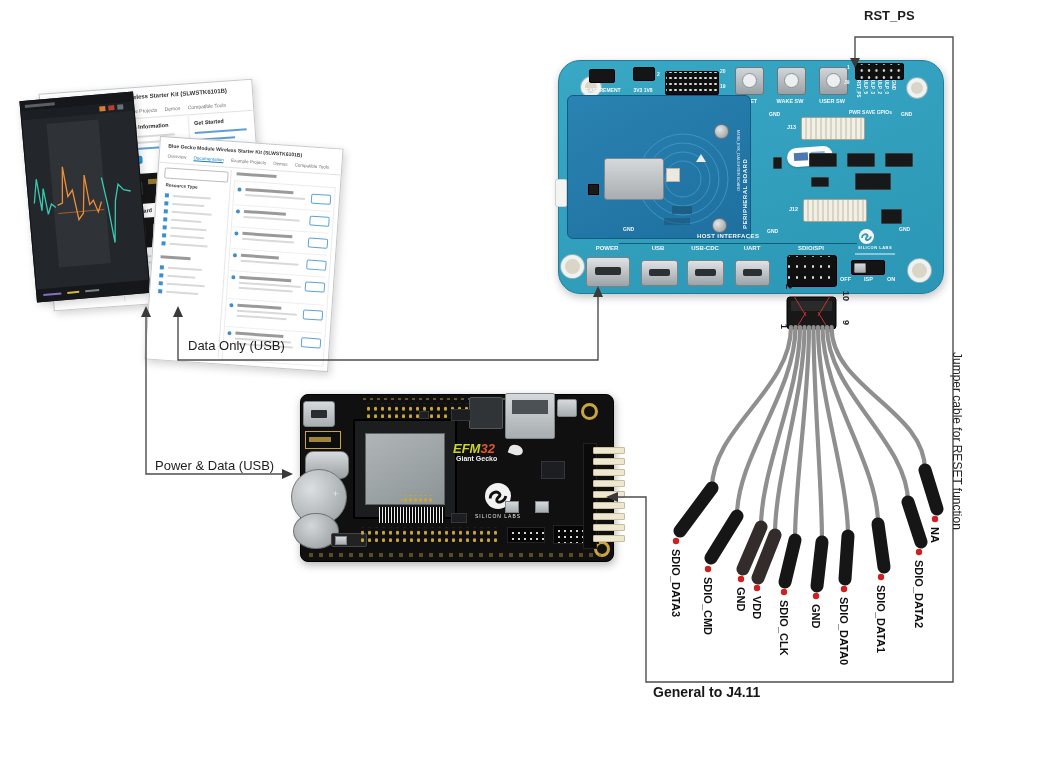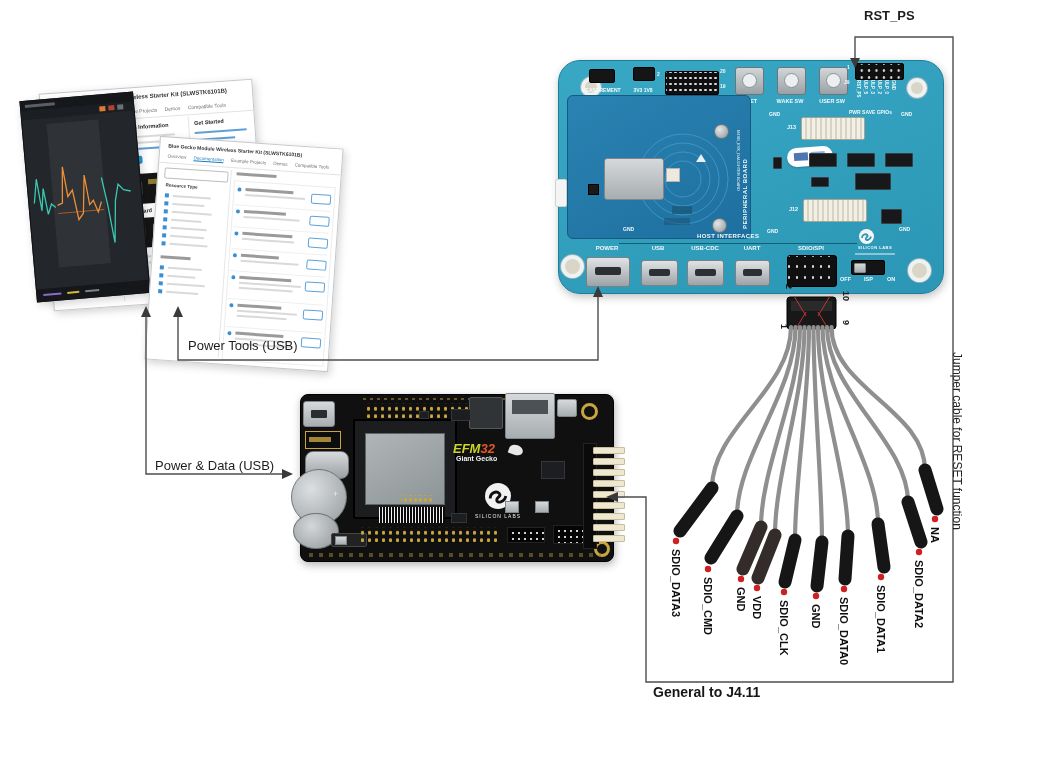--- a/index.html
+++ b/index.html
@@ -459,21 +459,21 @@
       <circle cx="784" cy="592" r="3.2"></circle>
       <circle cx="816" cy="596" r="3.2"></circle>
       <circle cx="844" cy="589" r="3.2"></circle>
       <circle cx="881" cy="577" r="3.2"></circle>
       <circle cx="919" cy="552" r="3.2"></circle>
       <circle cx="935" cy="519" r="3.2"></circle>
     </g>
   </svg>
 
   <div class="t ann" style="left:864px;top:8px;z-index:25;">RST_PS</div>
-  <div class="t ann" style="left:188px;top:338px;z-index:25;font-weight:normal;">Power Tools (USB)</div>
+  <div class="t ann" style="left:188px;top:338px;z-index:25;font-weight:normal;">Data Only (USB)</div>
   <div class="t ann" style="left:155px;top:458px;z-index:25;font-weight:normal;">Power &amp; Data (USB)</div>
   <div class="t vert" style="left:950px;top:352px;z-index:25;font-size:12px;color:#222;">Jumper cable for RESET function</div>
   <div class="t" style="left:653px;top:684px;z-index:25;font-size:14px;font-weight:600;color:#161616;">General to J4.11</div>
 
   <div class="t cl" style="left:682px;top:549px;z-index:25;">SDIO_DATA3</div>
   <div class="t cl" style="left:714px;top:577px;z-index:25;">SDIO_CMD</div>
   <div class="t cl" style="left:747px;top:587px;z-index:25;">GND</div>
   <div class="t cl" style="left:763px;top:596px;z-index:25;">VDD</div>
   <div class="t cl" style="left:790px;top:600px;z-index:25;">SDIO_CLK</div>
   <div class="t cl" style="left:822px;top:604px;z-index:25;">GND</div>

